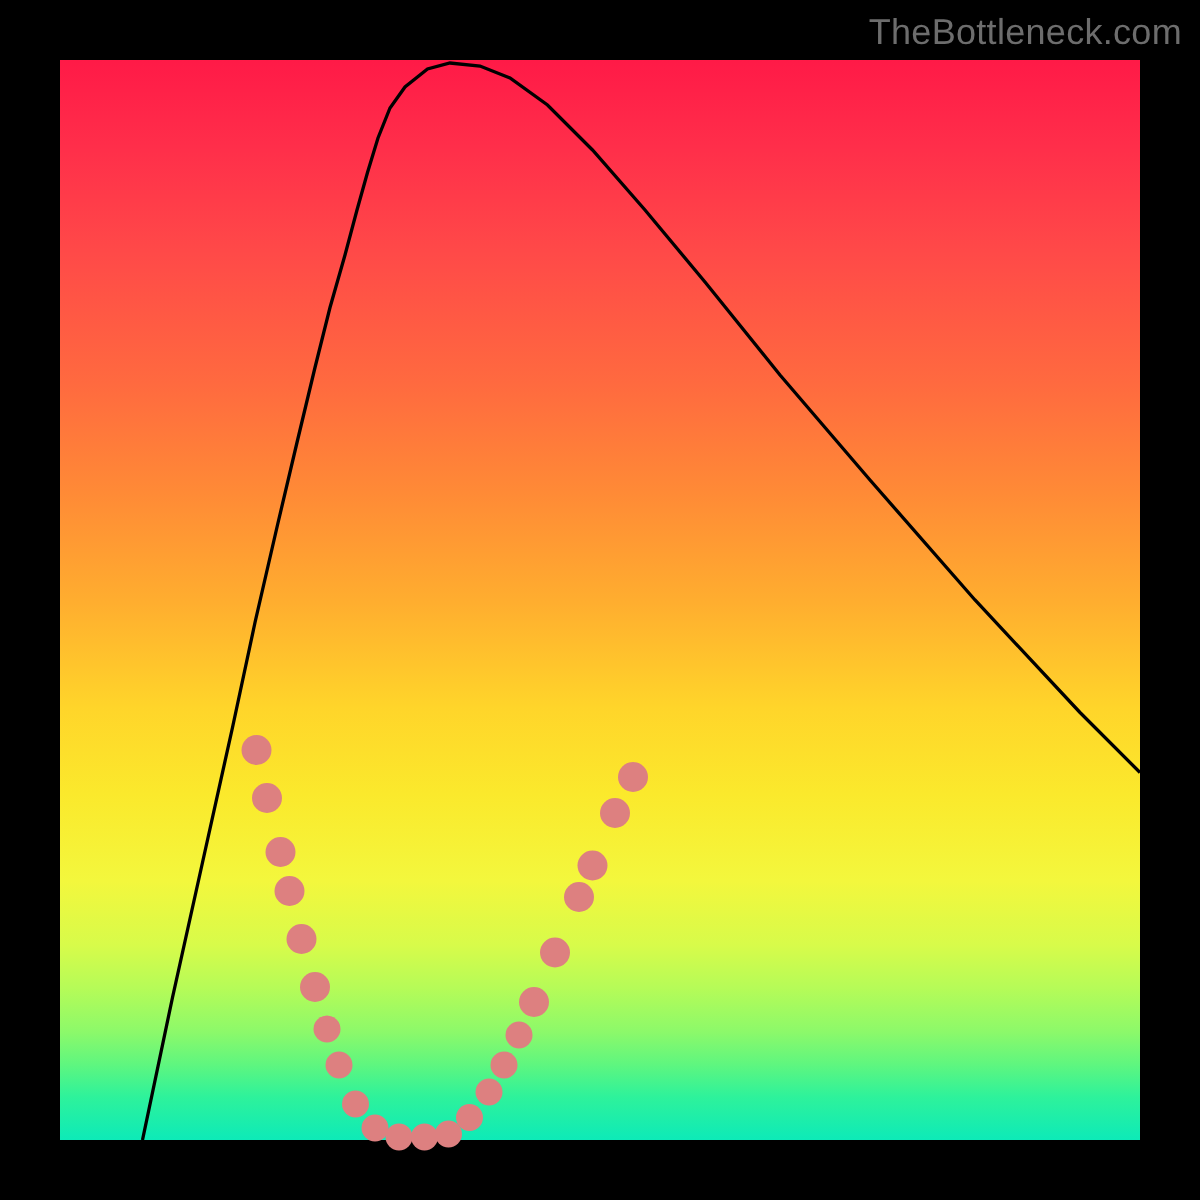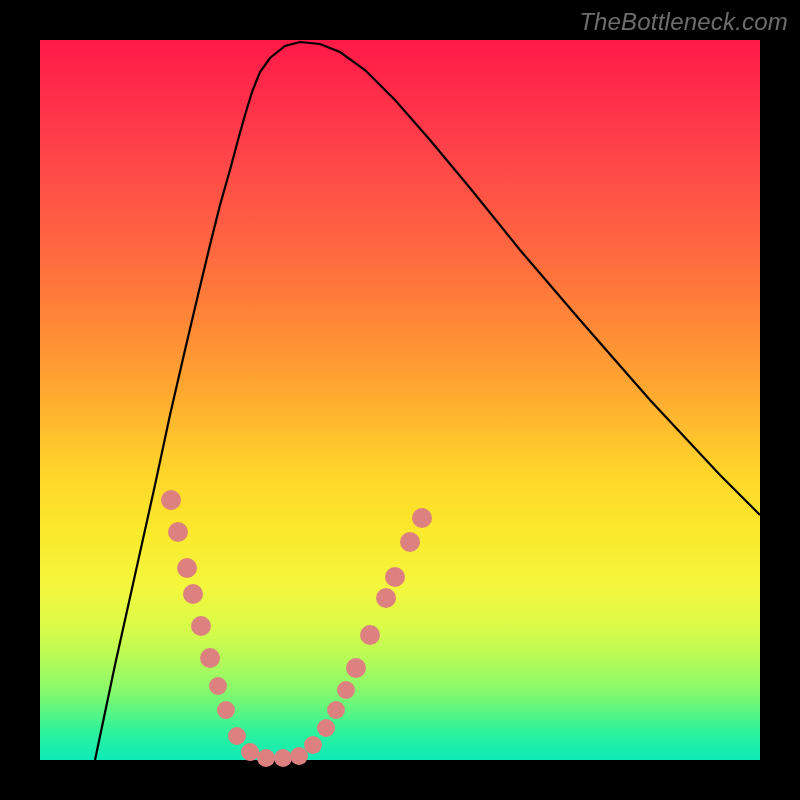--- a/index.html
+++ b/index.html
@@ -45,21 +45,20 @@
     );
   }
   .watermark {
     position: absolute;
     top: 8px;
     right: 12px;
     color: #6d6d6d;
     font-size: 24px;
     letter-spacing: 0.2px;
     font-weight: 500;
-    font-style: italic;
   }
   svg.curve {
     position: absolute;
     left: 0;
     top: 0;
     width: 720px;
     height: 720px;
     overflow: visible;
   }
 </style>

